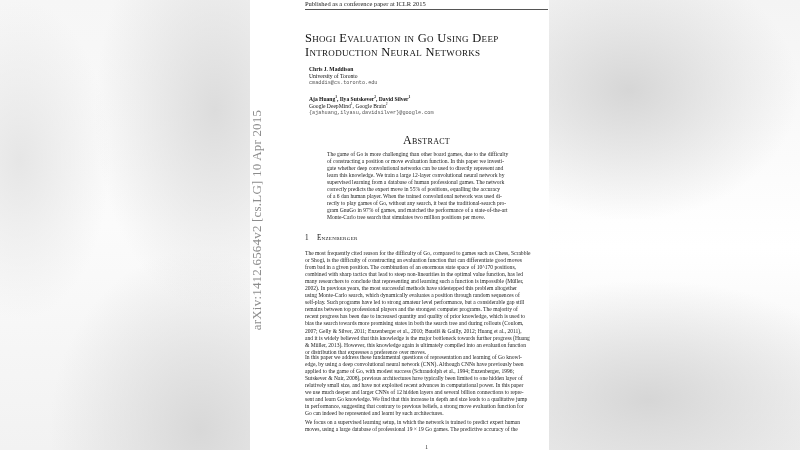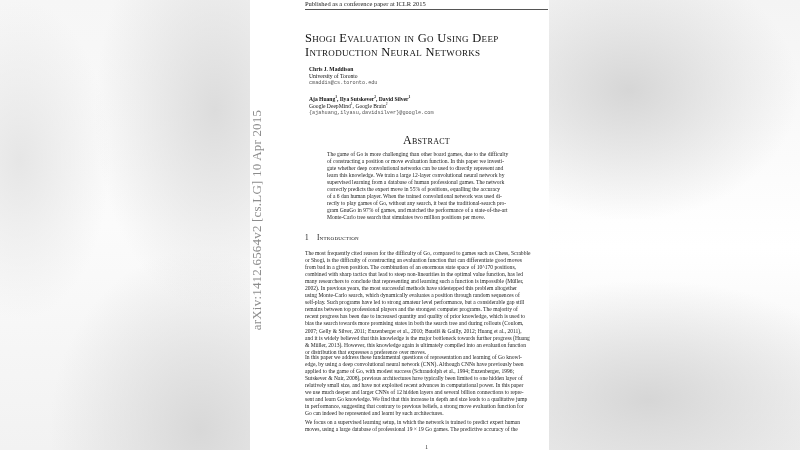--- a/index.html
+++ b/index.html
@@ -115,21 +115,21 @@
   <div>learn this knowledge. We train a large 12-layer convolutional neural network by</div>
   <div>supervised learning from a database of human professional games. The network</div>
   <div>correctly predicts the expert move in 55% of positions, equalling the accuracy</div>
   <div>of a 6 dan human player. When the trained convolutional network was used di-</div>
   <div>rectly to play games of Go, without any search, it beat the traditional-search pro-</div>
   <div>gram GnuGo in 97% of games, and matched the performance of a state-of-the-art</div>
   <div>Monte-Carlo tree search that simulates two million positions per move.</div>
 </div>
 
 <div class="section-head">
-  <span class="section-num">1</span><span>Introduction</span>
+  <span class="section-num">1</span><span>Enzenberger</span>
 </div>
 
 <div class="para" style="top:250px;">
   <div>The most frequently cited reason for the difficulty of Go, compared to games such as Chess, Scrabble</div>
   <div>or Shogi, is the difficulty of constructing an evaluation function that can differentiate good moves</div>
   <div>from bad in a given position. The combination of an enormous state space of 10^170 positions,</div>
   <div>combined with sharp tactics that lead to steep non-linearities in the optimal value function, has led</div>
   <div>many researchers to conclude that representing and learning such a function is impossible (Müller,</div>
   <div>2002). In previous years, the most successful methods have sidestepped this problem altogether</div>
   <div>using Monte-Carlo search, which dynamically evaluates a position through random sequences of</div>

